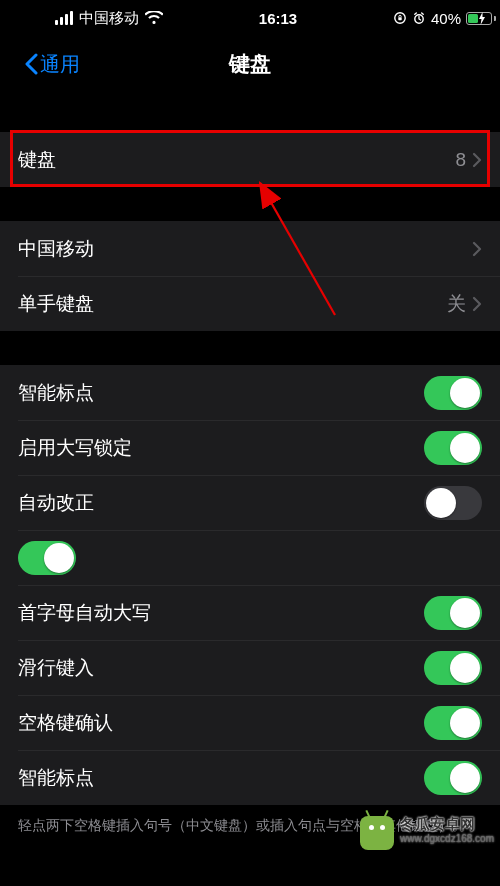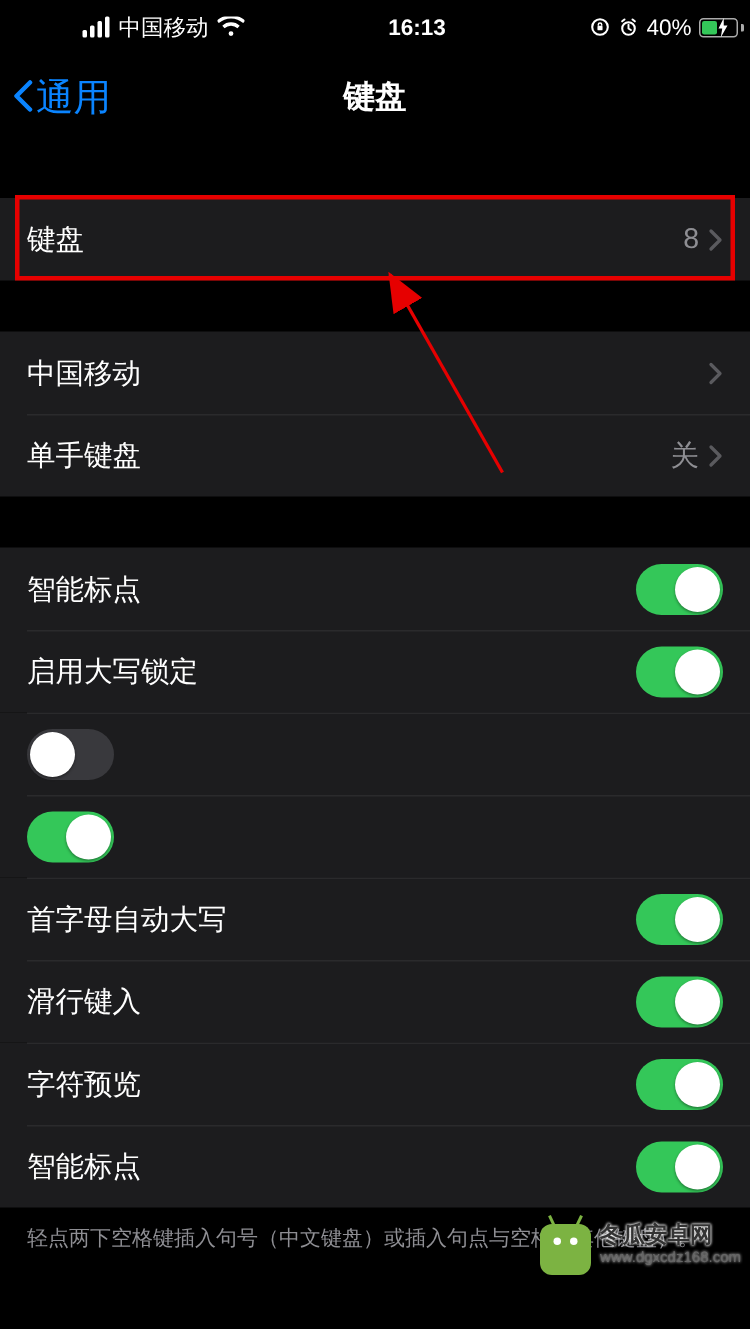--- a/index.html
+++ b/index.html
@@ -17,21 +17,21 @@
   .signal-bars span:nth-child(3){height:11px}
   .signal-bars span:nth-child(4){height:14px}
   .wifi-icon, .alarm-icon, .lock-icon { display:inline-flex; }
   .battery { display:inline-flex; align-items:center; gap:2px; }
   .battery-body { width: 26px; height: 13px; border: 1px solid #aaa; border-radius: 3px; position: relative; }
   .battery-fill { position:absolute; left:1px; top:1px; bottom:1px; width: 40%; background:#34c759; border-radius:1.5px; }
   .battery-cap { width:2px; height:5px; background:#aaa; border-radius:0 1px 1px 0; }
 
   
   .nav-header { height: 56px; position: relative; display:flex; align-items:center; }
-  .back { position:absolute; left: 8px; display:flex; align-items:center; color:#0a84ff; font-size:25px; }
+  .back { position:absolute; left: 24px; display:flex; align-items:center; color:#0a84ff; font-size:20px; }
   .back svg { margin-right: 2px; }
   .nav-title { margin: 0 auto; color:#fff; font-size:21px; font-weight:600; }
 
   
   .group-gap { height: 40px; background:#000; }
   .group-gap.small { height: 34px; }
   .cell { background:#1c1c1e; color:#fff; font-size:19px; height:55px; display:flex; align-items:center; padding: 0 18px; position:relative; }
   .cell + .cell::before { content:""; position:absolute; left:18px; right:0; top:0; height:1px; background:#2a2a2c; }
   .cell .label { flex:1; }
   .cell .value { color:#8e8e93; font-size:19px; margin-right:6px; }
@@ -164,20 +164,21 @@
           <div class="knob"></div>
         </div>
       </div>
       <div class="cell">
         <span class="label">启用大写锁定</span>
         <div class="toggle on">
           <div class="knob"></div>
         </div>
       </div>
       <div class="cell">
+        <span class="label">自动改正</span>
         <div class="toggle off">
           <div class="knob"></div>
         </div>
       </div>
       <div class="cell">
         <div class="toggle on">
           <div class="knob"></div>
         </div>
       </div>
       <div class="cell">
@@ -186,21 +187,21 @@
           <div class="knob"></div>
         </div>
       </div>
       <div class="cell">
         <span class="label">滑行键入</span>
         <div class="toggle on">
           <div class="knob"></div>
         </div>
       </div>
       <div class="cell">
-        <span class="label">字符预览</span>
+        <span class="label">空格键确认</span>
         <div class="toggle on">
           <div class="knob"></div>
         </div>
       </div>
       <div class="cell">
         <span class="label">智能标点</span>
         <div class="toggle on">
           <div class="knob"></div>
         </div>
       </div>

